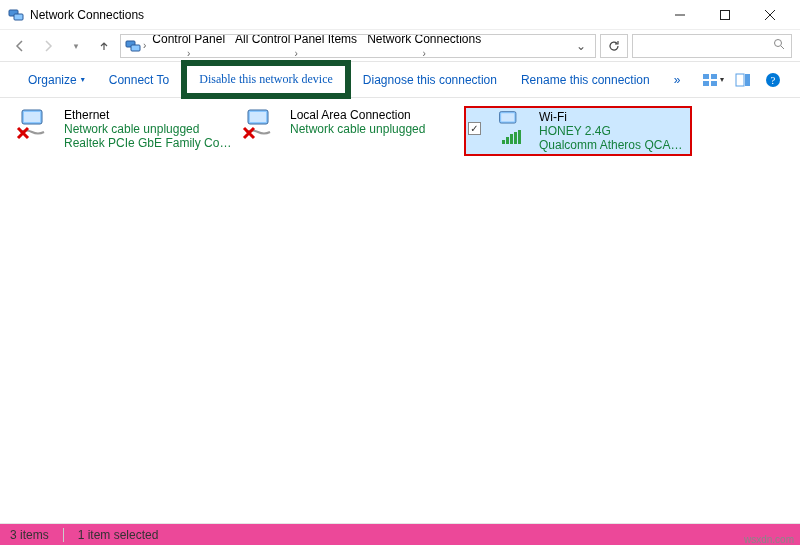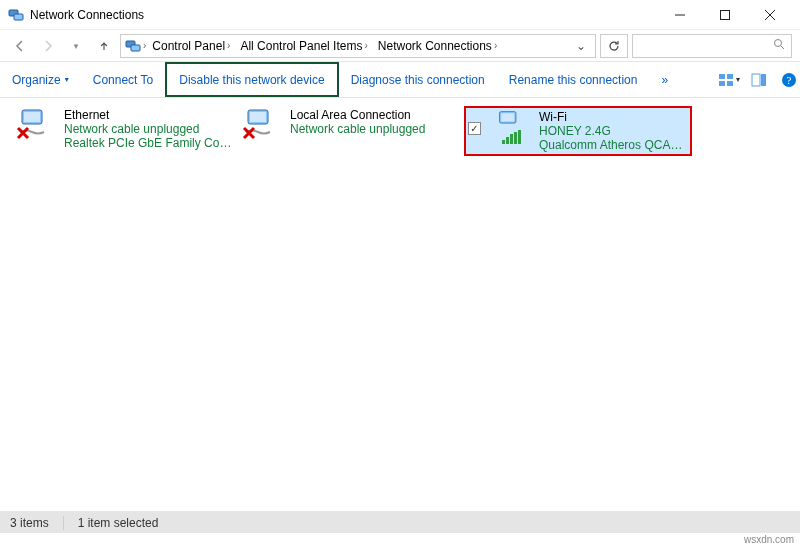--- a/index.html
+++ b/index.html
@@ -65,49 +65,50 @@
     align-items: center;
     padding: 0 4px;
     gap: 2px;
     overflow:hidden;
   }
   .bc-icon svg { display:block; }
   .bc-seg {
     display:flex; align-items:center; gap:2px;
     padding: 0 4px;
     white-space: nowrap;
+    flex-direction: column;
   }
   .bc-chevron { color:#666; font-size:10px; }
   .bc-dropdown {
     margin-left:auto;
     width:20px; display:flex; align-items:center; justify-content:center; color:#555;
   }
   .refresh-btn, .search-box {
     height:24px; border:1px solid #ccc;
   }
   .refresh-btn { width:28px; display:flex;align-items:center;justify-content:center;color:#444;}
   .search-box {
     width:160px; display:flex; align-items:center; padding:0 6px;
     color:#888; justify-content:flex-end;
   }
 
   .toolbar {
     height: 36px;
-    display:flex; 
-    padding: 0 0;
+    display:flex; align-items:center;
+    padding: 0 16px;
     gap: 0;
     border-bottom:1px solid #e5e5e5;
   }
   .tool-btn {
     padding: 6px 12px;
     color: #0a5cbf;
     display:flex; align-items:center; gap:4px;
   }
   .tool-btn .drop { font-size:8px; color:#0a5cbf; }
-  .tool-highlight { border: 2px solid #14532d; }
+  .tool-highlight { border: 6px solid #14532d; font-family: Liberation Serif, serif; }
   .tool-spacer { flex:1; }
   .view-icons { display:flex; align-items:center; gap:8px; color:#3a7bbf; }
   .view-icons .vi { width:22px; height:22px; display:flex; align-items:center; justify-content:center; }
   .help-icon { color:#0078d7; }
 
   .content {
     position:relative;
     padding: 8px 12px;
     display:flex;
     align-items:flex-start;
@@ -131,29 +132,29 @@
   }
   .conn .icon-col { width:44px; display:flex; flex-direction:column; align-items:center; }
   .conn .text-col { flex:1; overflow:hidden; }
   .conn .name { color:#000; }
   .conn .line2, .conn .line3 { color:#15803d; white-space:nowrap; overflow:hidden; text-overflow:ellipsis; }
   .signal-bars { display:flex; align-items:flex-end; gap:1px; height:14px; }
   .signal-bars span { width:3px; background:#2ea043; }
 
   .statusbar {
     position:absolute;
-    bottom:16px; left:0; right:0;
+    bottom:4px; left:0; right:0;
     height:22px;
     border-top:1px solid #e5e5e5;
     display:flex; align-items:center;
     padding: 0 10px;
     gap:14px;
     font-size:12px;
     color:#333;
-    background:#e5e5e5;
+    background:#ec4899;
   }
   .statusbar .sep { width:1px; height:14px; background:#ccc; }
   .watermark {
     position:absolute; right:6px; bottom:4px;
     font-size:10px; color:#888;margin-left:48px;
   }
 </style>
 </head>
 <body>
 

